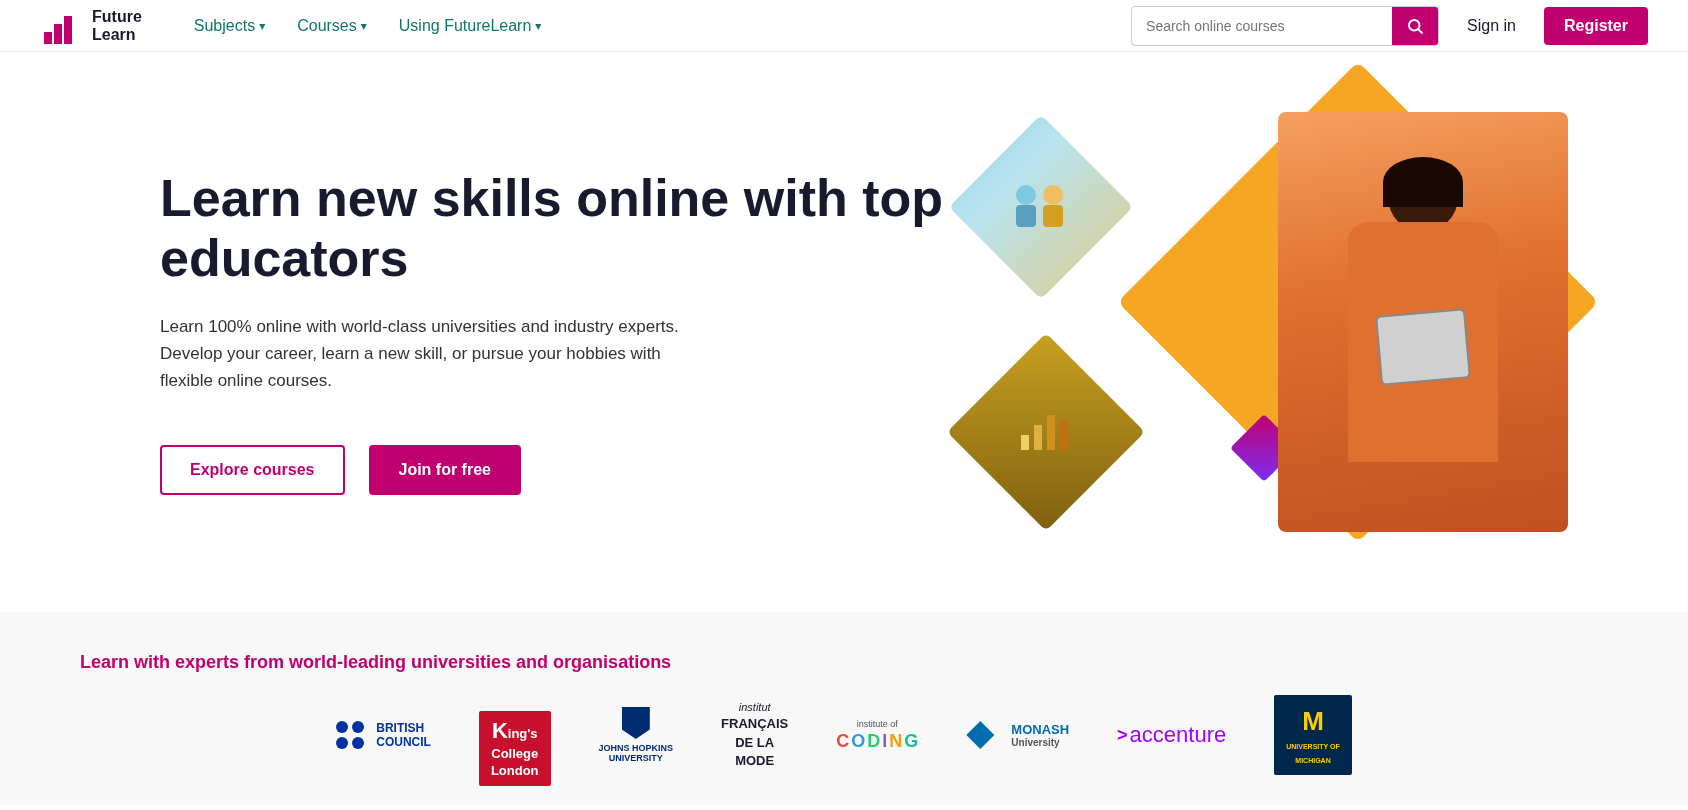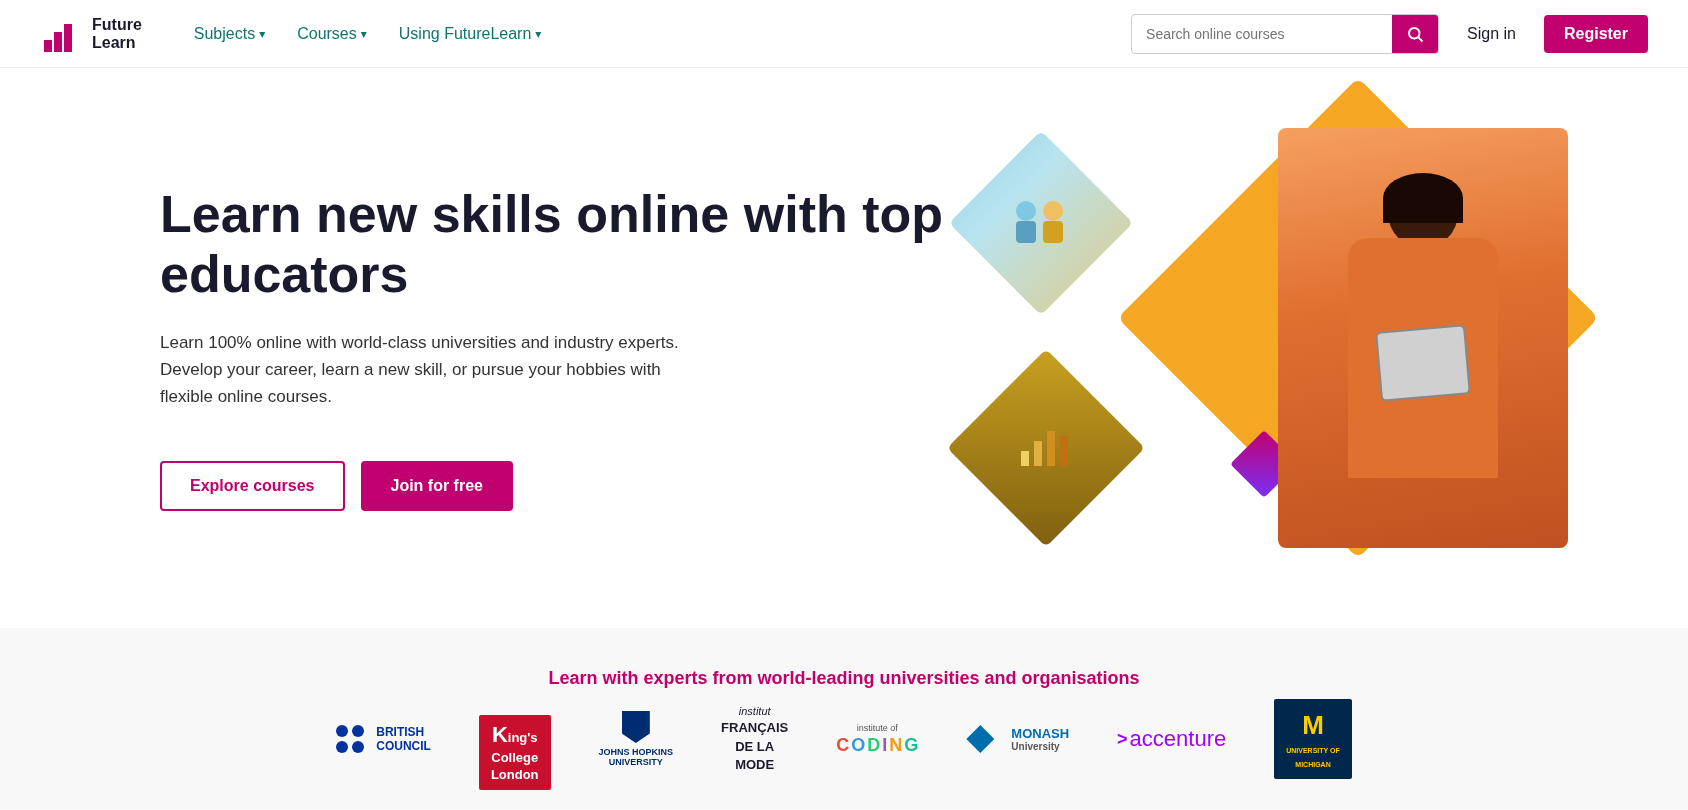--- a/index.html
+++ b/index.html
@@ -1,20 +1,20 @@
 <!DOCTYPE html>
 <html><head>
   <meta charset="utf-8">
   <style>
     * { margin: 0; padding: 0; box-sizing: border-box; }
     body { font-family: -apple-system, BlinkMacSystemFont, 'Segoe UI', Arial, sans-serif; background: #fff; overflow-x: hidden; }
 
     
     .navbar {
-      display: flex; align-items: center; padding: 0 40px; height: 68px;
+      display: flex; align-items: center; padding: 0 40px; height: 52px;
       background: #fff; border-bottom: 1px solid #eee; position: relative; z-index: 10;
     }
     .logo { display: flex; align-items: center; margin-right: 40px; text-decoration: none; }
     .logo-icon { width: 44px; height: 44px; margin-right: 8px; }
     .logo-text { display: flex; flex-direction: column; line-height: 1.1; }
     .logo-future { font-size: 16px; font-weight: 700; color: #1a1a2e; }
     .logo-learn { font-size: 16px; font-weight: 700; color: #1a1a2e; }
 
     .nav-links { display: flex; align-items: center; gap: 8px; flex: 1; }
     .nav-item {
@@ -56,21 +56,21 @@
     }
     .hero-content { flex: 0 0 55%; max-width: 55%; z-index: 2; }
     .hero-title {
       font-size: 52px; font-weight: 800; color: #1a1a2e;
       line-height: 1.15; margin-bottom: 24px;
     }
     .hero-desc {
       font-size: 17px; color: #333; line-height: 1.6;
       margin-bottom: 51px; max-width: 520px;
     }
-    .hero-buttons { display: flex; gap: 16px; align-items: center; }
+    .hero-buttons { display: flex; gap: 24px; align-items: center; }
     .btn-outline {
       border: 2px solid #c0006e; color: #c0006e; background: #fff;
       padding: 14px 28px; font-size: 16px; font-weight: 600;
       border-radius: 4px; cursor: pointer;
     }
     .btn-solid {
       background: #c0006e; color: #fff; border: 2px solid #c0006e;
       padding: 14px 28px; font-size: 16px; font-weight: 600;
       border-radius: 4px; cursor: pointer;
     }
@@ -106,22 +106,22 @@
       background: linear-gradient(135deg, #c8a020 0%, #806010 100%);
       border-radius: 6px;
       display: flex; align-items: center; justify-content: center;
     }
 
     
     .partners-section {
       background: #f8f8f8; padding: 40px 80px;
     }
     .partners-tagline {
-      text-align: center; font-size: 18px; color: #333;
-      margin-bottom: 20px;
+      font-size: 18px; color: #333;
+      margin-bottom: 32px;
     }
     .partners-tagline span { color: #c0006e; font-weight: 600; }
     .partners-logos {
       display: flex; align-items: center; justify-content: center;
       gap: 48px; flex-wrap: wrap;
     }
     .partner-logo {
       display: flex; align-items: center; justify-content: center;
       height: 60px;
     }

